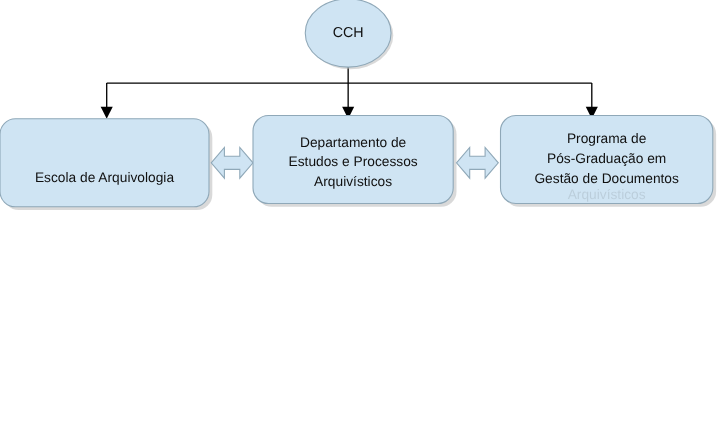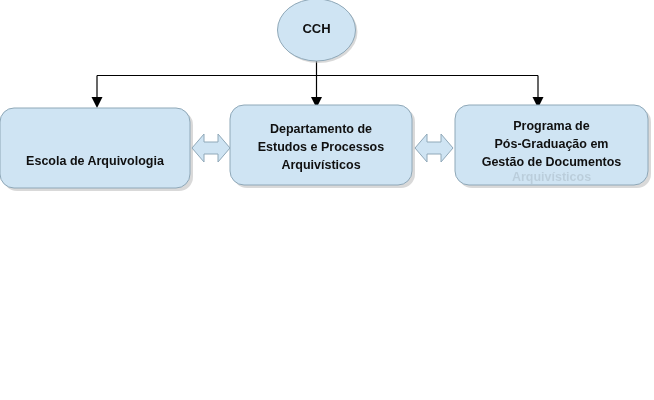--- a/index.html
+++ b/index.html
@@ -7,21 +7,20 @@
     padding: 0;
     background: #ffffff;
   }
   #canvas {
     position: relative;
     width: 654px;
     height: 400px;
     background: #ffffff;
     overflow: hidden;
     font-family: "Liberation Sans", sans-serif;
-    font-weight: bold;
   }
   #diagram-svg {
     position: absolute;
     left: 0;
     top: 0;
     width: 654px;
     height: 400px;
   }
   .node-text {
     font-family: "Liberation Sans", sans-serif;

